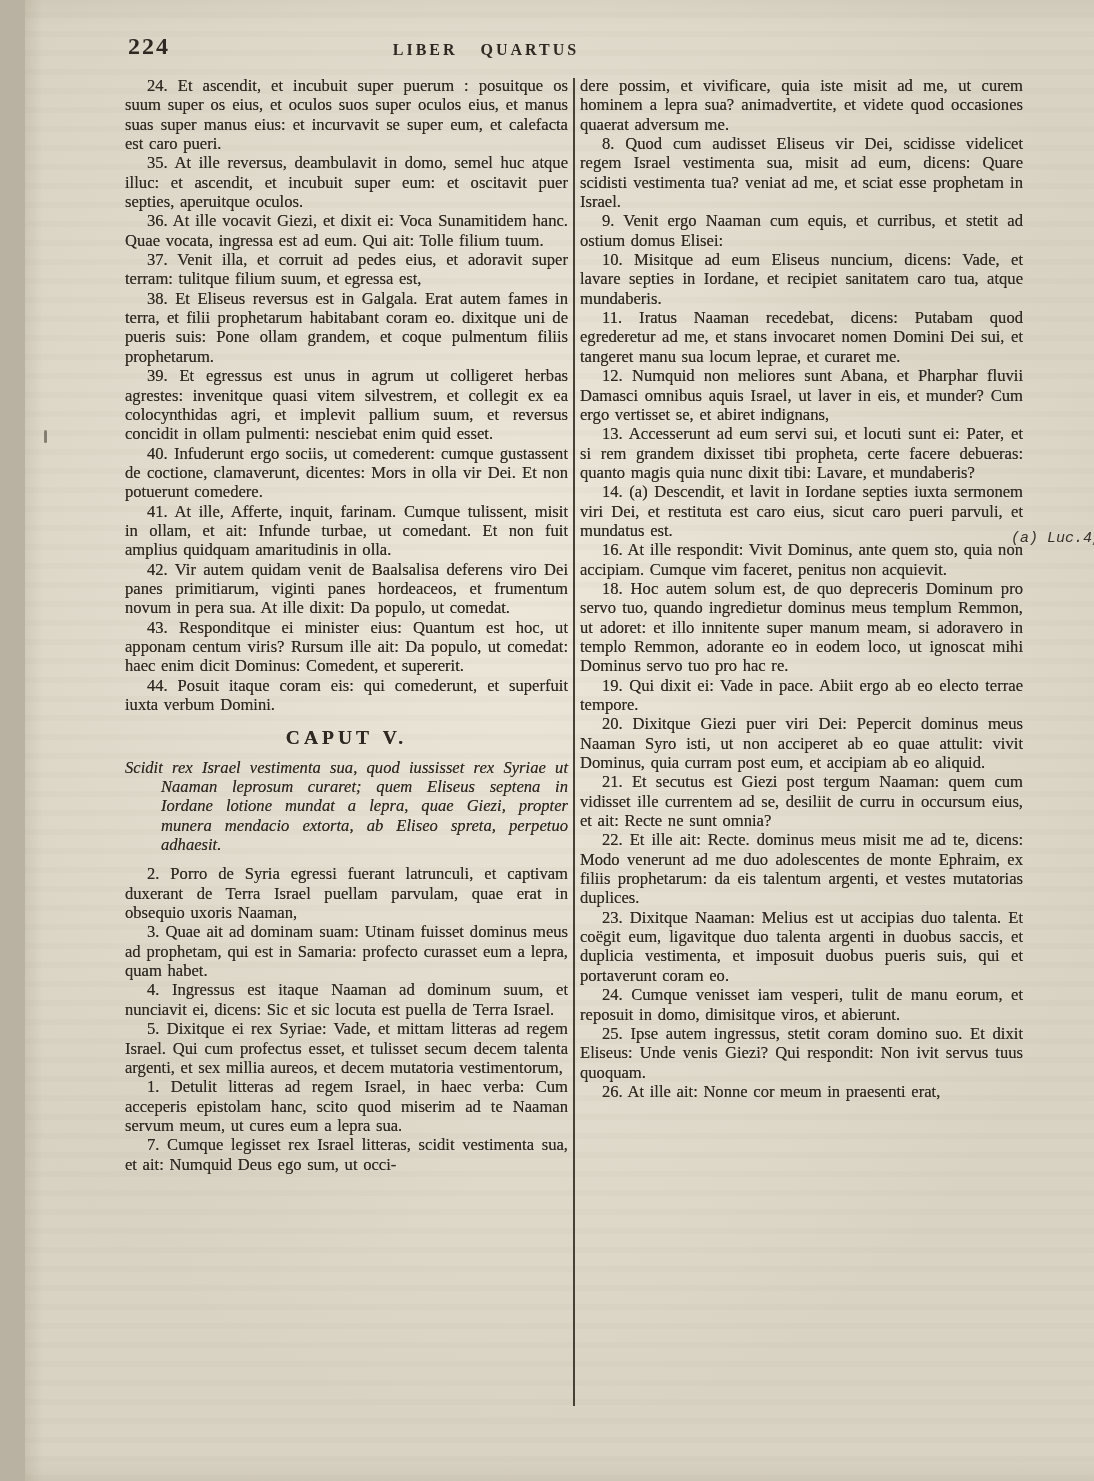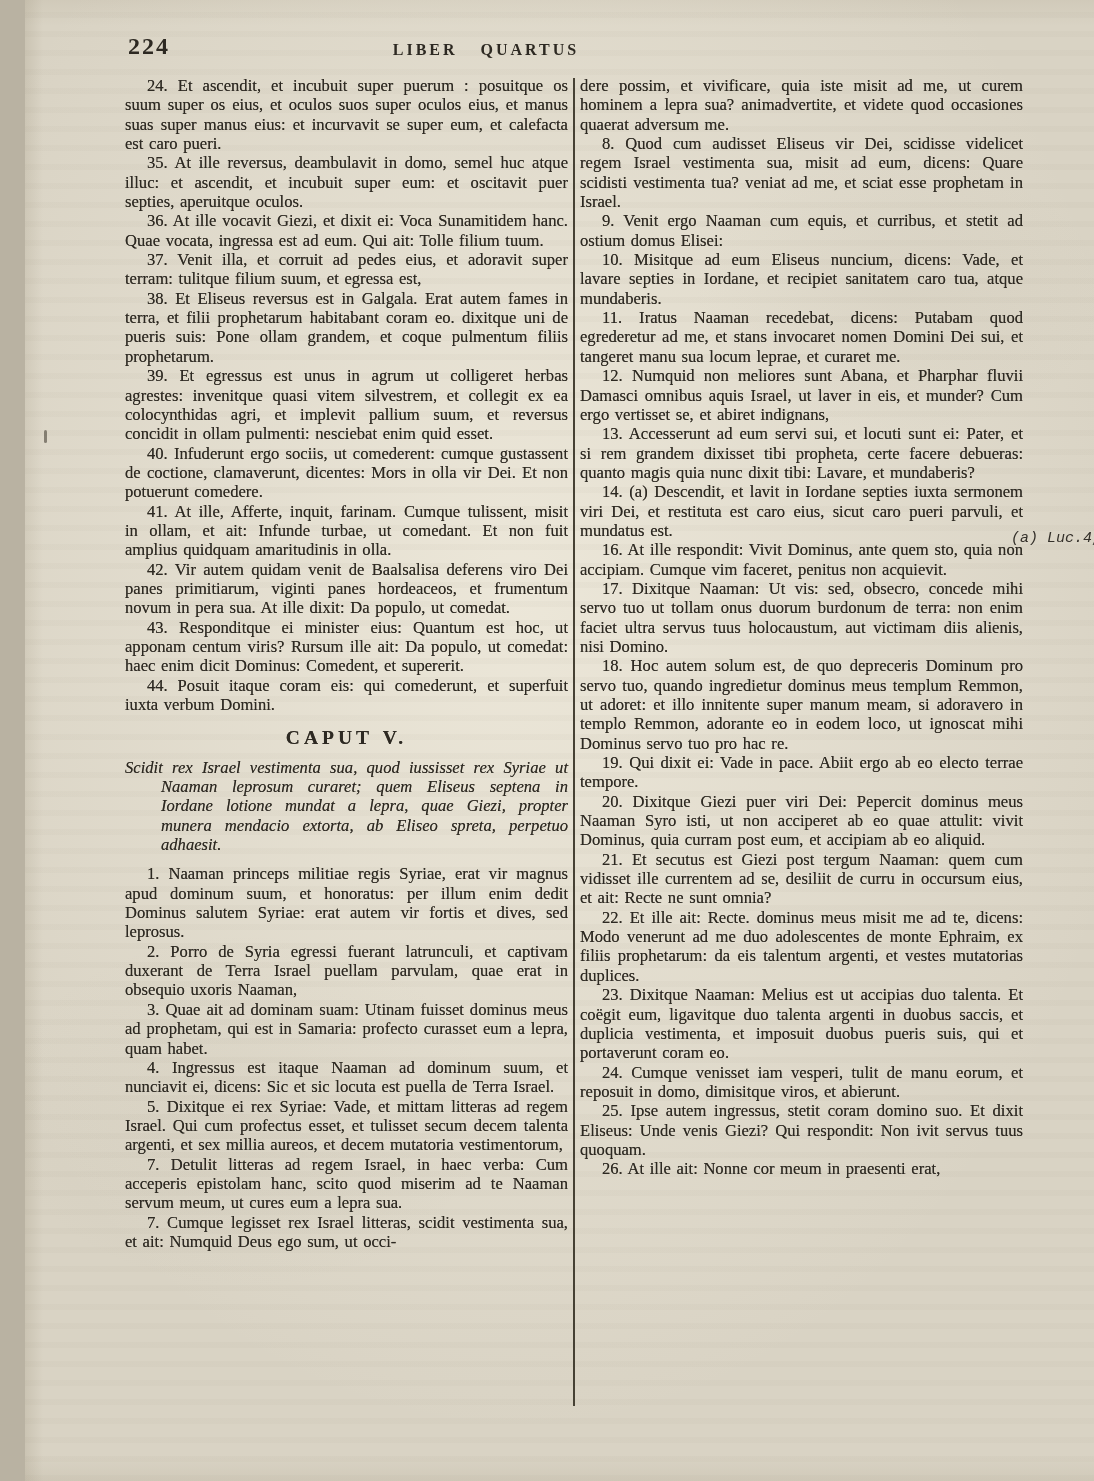--- a/index.html
+++ b/index.html
@@ -133,40 +133,38 @@
         <p class="verse">37. Venit illa, et corruit ad pedes eius, et adoravit super terram: tulitque filium suum, et egressa est,</p>
         <p class="verse">38. Et Eliseus reversus est in Galgala. Erat autem fames in terra, et filii prophetarum habitabant coram eo. dixitque uni de pueris suis: Pone ollam grandem, et coque pulmentum filiis prophetarum.</p>
         <p class="verse">39. Et egressus est unus in agrum ut colligeret herbas agrestes: invenitque quasi vitem silvestrem, et collegit ex ea colocynthidas agri, et implevit pallium suum, et reversus concidit in ollam pulmenti: nesciebat enim quid esset.</p>
         <p class="verse">40. Infuderunt ergo sociis, ut comederent: cumque gustassent de coctione, clamaverunt, dicentes: Mors in olla vir Dei. Et non potuerunt comedere.</p>
         <p class="verse">41. At ille, Afferte, inquit, farinam. Cumque tulissent, misit in ollam, et ait: Infunde turbae, ut comedant. Et non fuit amplius quidquam amaritudinis in olla.</p>
         <p class="verse">42. Vir autem quidam venit de Baalsalisa deferens viro Dei panes primitiarum, viginti panes hordeaceos, et frumentum novum in pera sua. At ille dixit: Da populo, ut comedat.</p>
         <p class="verse">43. Responditque ei minister eius: Quantum est hoc, ut apponam centum viris? Rursum ille ait: Da populo, ut comedat: haec enim dicit Dominus: Comedent, et supererit.</p>
         <p class="verse">44. Posuit itaque coram eis: qui comederunt, et superfuit iuxta verbum Domini.</p>
         <p class="chapter-heading">CAPUT V.</p>
         <p class="argument">Scidit rex Israel vestimenta sua, quod iussisset rex Syriae ut Naaman leprosum curaret; quem Eliseus septena in Iordane lotione mundat a lepra, quae Giezi, propter munera mendacio extorta, ab Eliseo spreta, perpetuo adhaesit.</p>
-        <p class="verse">1. Naaman princeps militiae regis Syriae, erat vir magnus apud dominum suum, et honoratus: per illum enim dedit Dominus salutem Syriae: erat autem vir fortis et dives, sed leprosus.</p>
         <p class="verse">2. Porro de Syria egressi fuerant latrunculi, et captivam duxerant de Terra Israel puellam parvulam, quae erat in obsequio uxoris Naaman,</p>
         <p class="verse">3. Quae ait ad dominam suam: Utinam fuisset dominus meus ad prophetam, qui est in Samaria: profecto curasset eum a lepra, quam habet.</p>
         <p class="verse">4. Ingressus est itaque Naaman ad dominum suum, et nunciavit ei, dicens: Sic et sic locuta est puella de Terra Israel.</p>
         <p class="verse">5. Dixitque ei rex Syriae: Vade, et mittam litteras ad regem Israel. Qui cum profectus esset, et tulisset secum decem talenta argenti, et sex millia aureos, et decem mutatoria vestimentorum,</p>
-        <p class="verse">7. Detulit litteras ad regem Israel, in haec verba: Cum acceperis epistolam hanc, scito quod miserim ad te Naaman servum meum, ut cures eum a lepra sua.</p>
+        <p class="verse">1. Detulit litteras ad regem Israel, in haec verba: Cum acceperis epistolam hanc, scito quod miserim ad te Naaman servum meum, ut cures eum a lepra sua.</p>
         <p class="verse">7. Cumque legisset rex Israel litteras, scidit vestimenta sua, et ait: Numquid Deus ego sum, ut occi-</p>
       </div>
     <div class="column-divider"></div>
     <div class="column">
         <p class="continuation">dere possim, et vivificare, quia iste misit ad me, ut curem hominem a lepra sua? animadvertite, et videte quod occasiones quaerat adversum me.</p>
         <p class="verse">8. Quod cum audisset Eliseus vir Dei, scidisse videlicet regem Israel vestimenta sua, misit ad eum, dicens: Quare scidisti vestimenta tua? veniat ad me, et sciat esse prophetam in Israel.</p>
         <p class="verse">9. Venit ergo Naaman cum equis, et curribus, et stetit ad ostium domus Elisei:</p>
         <p class="verse">10. Misitque ad eum Eliseus nuncium, dicens: Vade, et lavare septies in Iordane, et recipiet sanitatem caro tua, atque mundaberis.</p>
         <p class="verse">11. Iratus Naaman recedebat, dicens: Putabam quod egrederetur ad me, et stans invocaret nomen Domini Dei sui, et tangeret manu sua locum leprae, et curaret me.</p>
         <p class="verse">12. Numquid non meliores sunt Abana, et Pharphar fluvii Damasci omnibus aquis Israel, ut laver in eis, et munder? Cum ergo vertisset se, et abiret indignans,</p>
         <p class="verse">13. Accesserunt ad eum servi sui, et locuti sunt ei: Pater, et si rem grandem dixisset tibi propheta, certe facere debueras: quanto magis quia nunc dixit tibi: Lavare, et mundaberis?</p>
         <p class="verse">14. (a) Descendit, et lavit in Iordane septies iuxta sermonem viri Dei, et restituta est caro eius, sicut caro pueri parvuli, et mundatus est.</p>
         <p class="verse">16. At ille respondit: Vivit Dominus, ante quem sto, quia non accipiam. Cumque vim faceret, penitus non acquievit.</p>
-        <p class="verse">17. Dixitque Naaman: Ut vis: sed, obsecro, concede mihi servo tuo ut tollam onus duorum burdonum de terra: non enim faciet ultra servus tuus holocaustum, aut victimam diis alienis, nisi Domino.</p>
         <p class="verse">18. Hoc autem solum est, de quo depreceris Dominum pro servo tuo, quando ingredietur dominus meus templum Remmon, ut adoret: et illo innitente super manum meam, si adoravero in templo Remmon, adorante eo in eodem loco, ut ignoscat mihi Dominus servo tuo pro hac re.</p>
         <p class="verse">19. Qui dixit ei: Vade in pace. Abiit ergo ab eo electo terrae tempore.</p>
         <p class="verse">20. Dixitque Giezi puer viri Dei: Pepercit dominus meus Naaman Syro isti, ut non acciperet ab eo quae attulit: vivit Dominus, quia curram post eum, et accipiam ab eo aliquid.</p>
         <p class="verse">21. Et secutus est Giezi post tergum Naaman: quem cum vidisset ille currentem ad se, desiliit de curru in occursum eius, et ait: Recte ne sunt omnia?</p>
         <p class="verse">22. Et ille ait: Recte. dominus meus misit me ad te, dicens: Modo venerunt ad me duo adolescentes de monte Ephraim, ex filiis prophetarum: da eis talentum argenti, et vestes mutatorias duplices.</p>
         <p class="verse">23. Dixitque Naaman: Melius est ut accipias duo talenta. Et coëgit eum, ligavitque duo talenta argenti in duobus saccis, et duplicia vestimenta, et imposuit duobus pueris suis, qui et portaverunt coram eo.</p>
         <p class="verse">24. Cumque venisset iam vesperi, tulit de manu eorum, et reposuit in domo, dimisitque viros, et abierunt.</p>
         <p class="verse">25. Ipse autem ingressus, stetit coram domino suo. Et dixit Eliseus: Unde venis Giezi? Qui respondit: Non ivit servus tuus quoquam.</p>
         <p class="verse">26. At ille ait: Nonne cor meum in praesenti erat,</p>
       </div>

